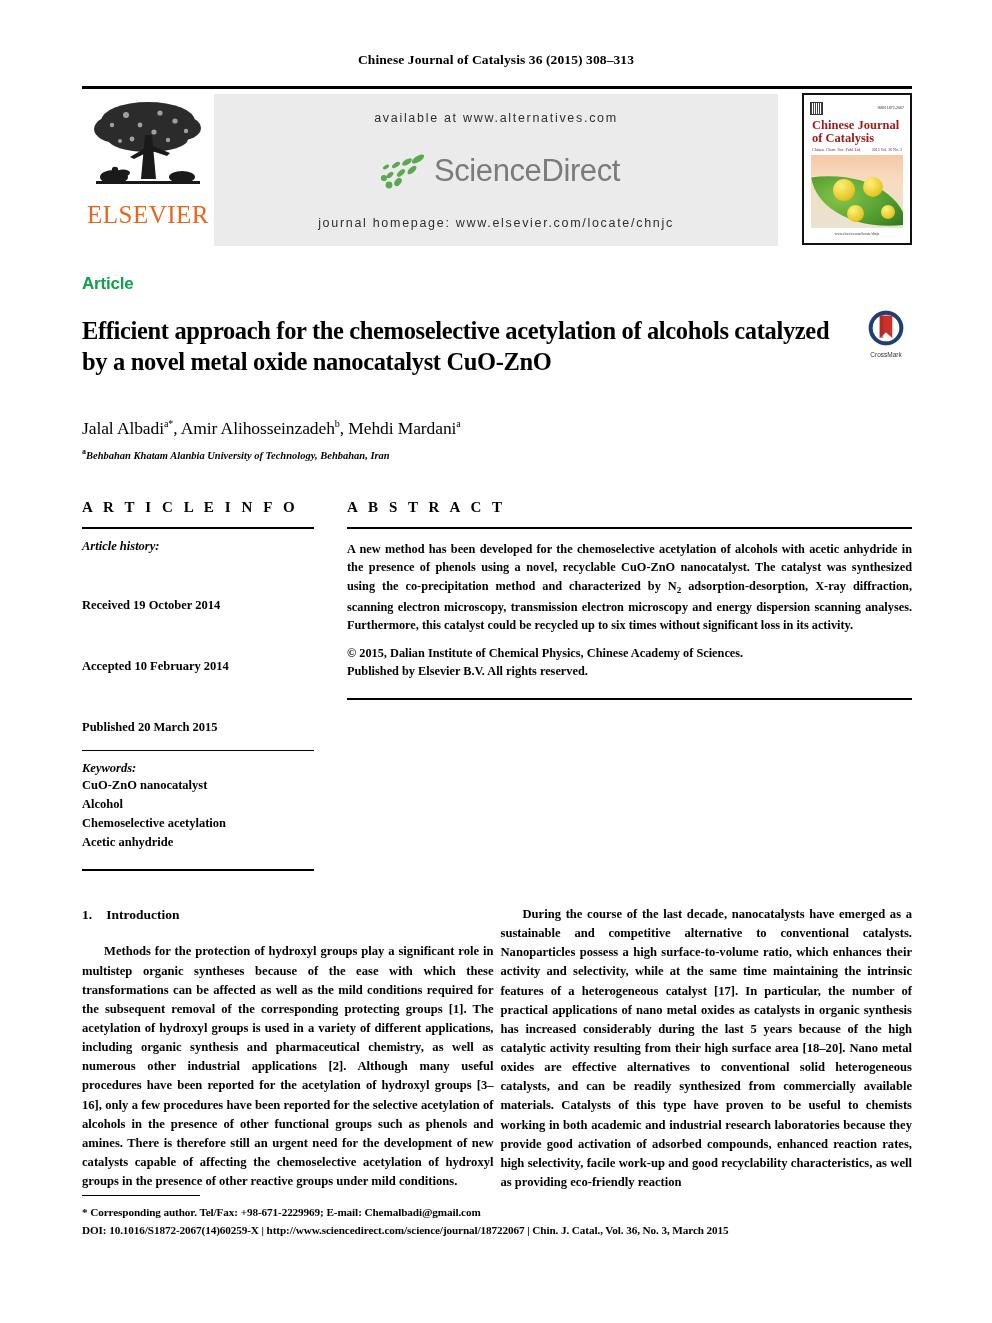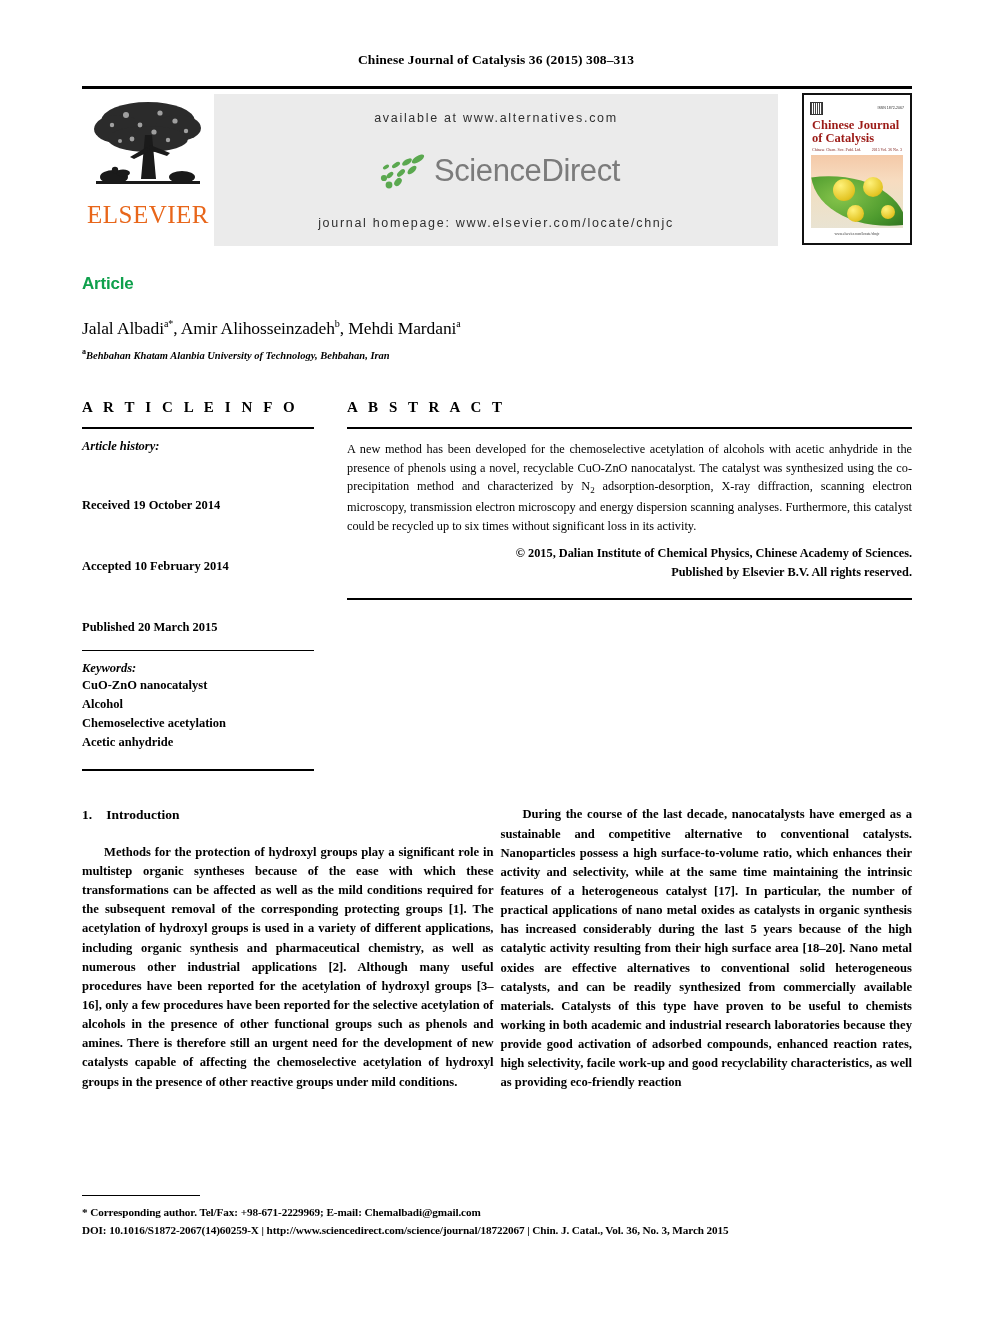--- a/index.html
+++ b/index.html
@@ -182,29 +182,29 @@
   .rule-thin { border-top: 1.1px solid #000; margin-top: 13px; }
 
   .hist-label, .kw-label {
     font-style: italic; font-weight: bold; font-size: 12.5px; margin-top: 10px;
   }
   .info-line { font-size: 12.5px; font-weight: bold; line-height: 1.52; margin-top: 42px; }
   .kw-line { font-size: 12.5px; font-weight: bold; line-height: 1.52; }
 
   .abs-body {
     font-size: 12.3px;
-    font-weight: normal;
+    font-weight: bold;
     line-height: 1.5;
     text-align: justify;
     margin-top: 11px;
   }
   .abs-body sub { font-size: 9px; }
   .abs-copy {
     font-size: 12.3px; font-weight: bold; line-height: 1.5;
-    text-align: right; margin-top: 9px;
+    margin-top: 9px;
   }
 
   .bottom-rule { border-top: 2.2px solid #000; margin-top: 17px; }
 
   
   .body-cols { display:flex; margin-top: 34px; }
   .bcol { flex: 1 1 0; font-size: 12.6px; font-weight: bold; line-height: 1.52; text-align: justify; }
   .bcol.left { margin-right: 7px; }
   .sect-title { font-size: 13.5px; font-weight: bold; margin-bottom: 17px; }
   .sect-title .num { margin-right: 14px; }
@@ -308,20 +308,32 @@
         </div>
         <div class="cover-foot">www.elsevier.com/locate/chnjc</div>
       </div>
     </div>
   </div>
 
   <div class="content">
 
     <div class="article-type">Article</div>
 
+    <div class="title-row">
+      <h1 class="paper-title">Efficient approach for the chemoselective acetylation of alcohols catalyzed by a novel metal oxide nanocatalyst CuO-ZnO</h1>
+      <div class="crossmark">
+        <svg width="36" height="36" viewBox="0 0 40 40">
+          <circle cx="20" cy="20" r="19" fill="#ffffff" stroke="#c9ced6" stroke-width="1"></circle>
+          <circle cx="20" cy="20" r="17" fill="none" stroke="#1f3f73" stroke-width="4.4"></circle>
+          <path d="M13 6 H27 V31 L20 25 L13 31 Z" fill="#c8322a"></path>
+          <path d="M13 6 H17 V31 L13 31 Z" fill="#9e241d" opacity="0.55"></path>
+        </svg>
+        <div class="crossmark-label">CrossMark</div>
+      </div>
+    </div>
 
     <div class="authors">
       <span>Jalal Albadi</span><sup>a*</sup>,
       <span>Amir Alihosseinzadeh</span><sup>b</sup>,
       <span>Mehdi Mardani</span><sup>a</sup>
     </div>
 
     <div class="affil">
       <div><sup>a</sup><span>Behbahan Khatam Alanbia University of Technology, Behbahan, Iran</span></div>
     </div>

